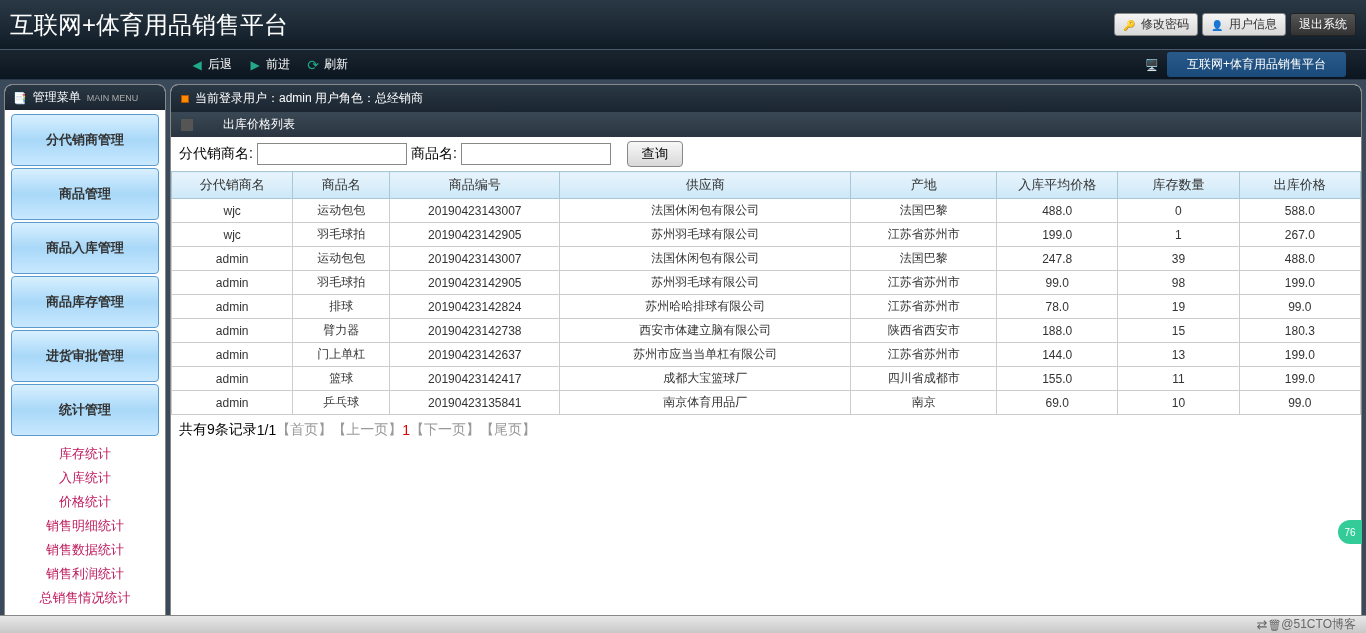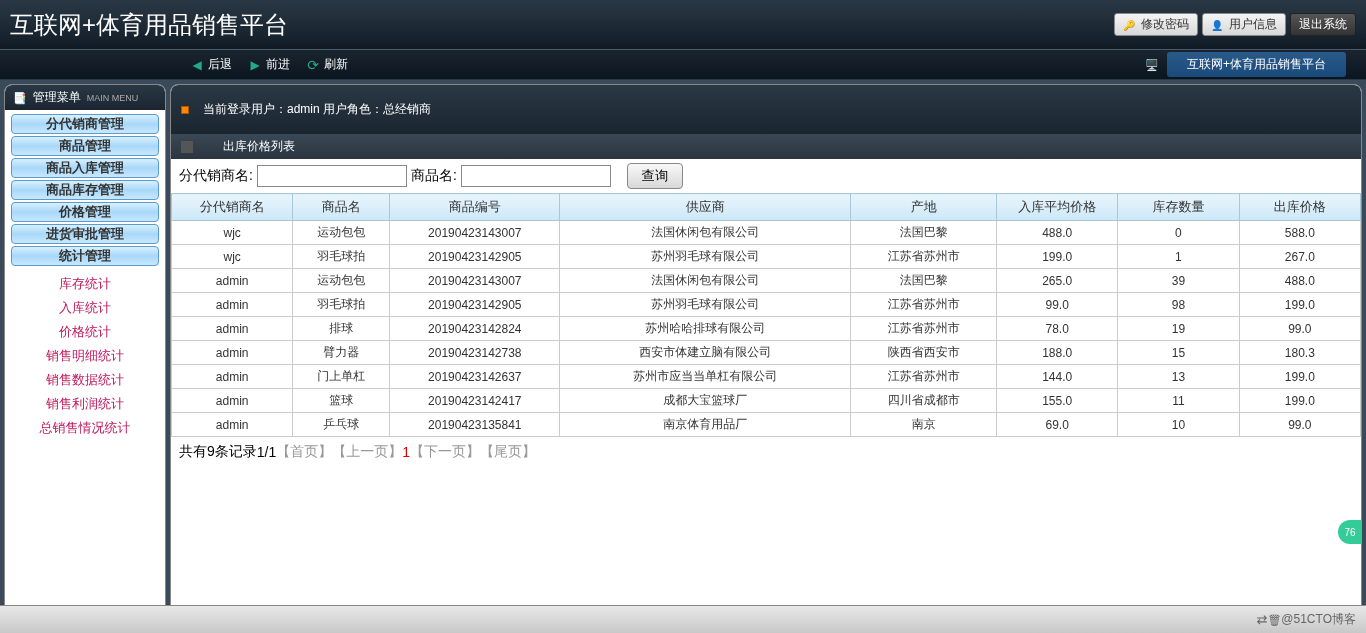--- a/index.html
+++ b/index.html
@@ -26,27 +26,27 @@
     
     
     .main-container { display: flex; height: calc(633px - 80px); background: #3b4a5a; padding: 4px; gap: 4px; }
     
     
     .sidebar { width: 162px; background: #fff; border: 1px solid #888; border-radius: 8px; overflow: hidden; display: flex; flex-direction: column; }
     .sidebar-header { background: linear-gradient(to bottom, #2a3845, #1a2530); color: #fff; padding: 4px 8px; display: flex; align-items: center; gap: 6px; font-size: 12px; border-top-left-radius: 6px; border-top-right-radius: 6px; }
     .sidebar-header .main-menu-lbl { font-size: 9px; color: #aaa; }
     .menu-icon::before { content: "📑"; font-size: 11px; }
     .sidebar-body { flex: 1; padding: 2px; overflow-y: auto; }
-    .menu-btn { display: block; width: 95%; margin: 2px auto; background: linear-gradient(to bottom, #d8f0ff, #a8d8f8 50%, #c8e8ff); border: 1px solid #5a9acf; border-radius: 4px; padding: 0 0; text-align: center; font-size: 13px; font-weight: bold; color: #333; cursor: pointer; }
+    .menu-btn { display: block; width: 95%; margin: 2px auto; background: linear-gradient(to bottom, #d8f0ff, #a8d8f8 50%, #c8e8ff); border: 1px solid #5a9acf; border-radius: 4px; padding: 16px 0; text-align: center; font-size: 13px; font-weight: bold; color: #333; cursor: pointer; }
     .sub-links { text-align: center; padding: 4px 0; }
     .sub-link { display: block; color: #be185d; padding: 3px 0; cursor: pointer; font-size: 13px; }
     
     
     .content { flex: 1; background: #fff; border: 1px solid #888; border-radius: 8px; overflow: hidden; display: flex; flex-direction: column; }
-    .user-bar { background: linear-gradient(to bottom, #2a3845, #1a2530); color: #fff; padding: 16px 10px; display: flex; align-items: center; gap: 14px; border-top-left-radius: 6px; border-top-right-radius: 6px; font-size: 12px; }
+    .user-bar { background: linear-gradient(to bottom, #2a3845, #1a2530); color: #fff; padding: 5px 10px; display: flex; align-items: center; gap: 6px; border-top-left-radius: 6px; border-top-right-radius: 6px; font-size: 12px; }
     .dot-icon { width: 8px; height: 8px; background: #f80; border: 1px solid #a50; display: inline-block; }
     .sub-header { background: linear-gradient(to bottom, #3a4855, #2a3540); color: #fff; padding: 4px 10px; display: flex; align-items: center; gap: 30px; font-size: 12px; }
     .arrow-icon { width: 12px; height: 12px; background: #555; display: inline-block; }
     
     
     .search-form { padding: 4px 8px; display: flex; align-items: center; gap: 4px; font-size: 14px; }
     .search-form input[type="text"] { border: 1px solid #888; padding: 2px; height: 22px; width: 150px; }
     .search-btn { background: linear-gradient(to bottom, #f8f8f8, #d8d8d8); border: 1px solid #888; border-radius: 4px; padding: 3px 14px; cursor: pointer; }
     
     
@@ -55,21 +55,21 @@
     .data-table td { border: 1px solid #ccc; padding: 3px 4px; text-align: center; font-size: 12px; color: #333; }
     
     
     .pagination { padding: 6px 8px; font-size: 14px; display: flex; align-items: center; }
     .pagination .info { color: #000; }
     .pagination .page-num-label { color: #000; }
     .page-link-disabled { color: #999; }
     .page-current { color: #d00; }
     
     
-    .bottom-bar { position: fixed; bottom: 0; left: 0; right: 0; height: 28px; background: linear-gradient(to bottom, #e8e8e8, #c8c8c8); border-top: 1px solid #888; display: flex; justify-content: flex-end; align-items: center; padding-right: 10px; gap: 0; font-size: 12px; color: #666; }
+    .bottom-bar { position: fixed; bottom: 0; left: 0; right: 0; height: 18px; background: linear-gradient(to bottom, #e8e8e8, #c8c8c8); border-top: 1px solid #888; display: flex; justify-content: flex-end; align-items: center; padding-right: 10px; gap: 0; font-size: 12px; color: #666; }
     .badge { position: fixed; right: 4px; top: 520px; width: 24px; height: 24px; border-radius: 12px 0 0 12px; background: #3c9; color: #fff; display: flex; align-items: center; justify-content: center; font-size: 10px; }
     
     .arrow-left::before { content: "◀"; color: #2a8; }
     .arrow-right::before { content: "▶"; color: #2a8; }
     .refresh::before { content: "⟳"; color: #2a8; font-size: 14px; }
     .switch-icon::before { content: "⇄"; font-size: 13px; }
     .trash-icon::before { content: "🗑"; font-size: 11px; }
   </style>
 </head>
 <body>
@@ -116,21 +116,20 @@
     <div class="sidebar-header">
       <span class="menu-icon"></span>
       <span>管理菜单</span>
       <span class="main-menu-lbl">MAIN MENU</span>
     </div>
     <div class="sidebar-body" id="sidebar-body">
     <div class="menu-btn">分代销商管理</div>
         <div class="menu-btn">商品管理</div>
         <div class="menu-btn">商品入库管理</div>
         <div class="menu-btn">商品库存管理</div>
-        <div class="menu-btn">价格管理</div>
         <div class="menu-btn">进货审批管理</div>
         <div class="menu-btn">统计管理</div>
         <div class="sub-links">
           <a class="sub-link">库存统计</a>
           <a class="sub-link">入库统计</a>
           <a class="sub-link">价格统计</a>
           <a class="sub-link">销售明细统计</a>
           <a class="sub-link">销售数据统计</a>
           <a class="sub-link">销售利润统计</a>
           <a class="sub-link">总销售情况统计</a>
@@ -188,21 +187,21 @@
             <td>199.0</td>
             <td>1</td>
             <td>267.0</td>
           </tr>
           <tr>
             <td>admin</td>
             <td>运动包包</td>
             <td>20190423143007</td>
             <td>法国休闲包有限公司</td>
             <td>法国巴黎</td>
-            <td>265.0</td>
+            <td>247.8</td>
             <td>39</td>
             <td>488.0</td>
           </tr>
           <tr>
             <td>admin</td>
             <td>羽毛球拍</td>
             <td>20190423142905</td>
             <td>苏州羽毛球有限公司</td>
             <td>江苏省苏州市</td>
             <td>99.0</td>

